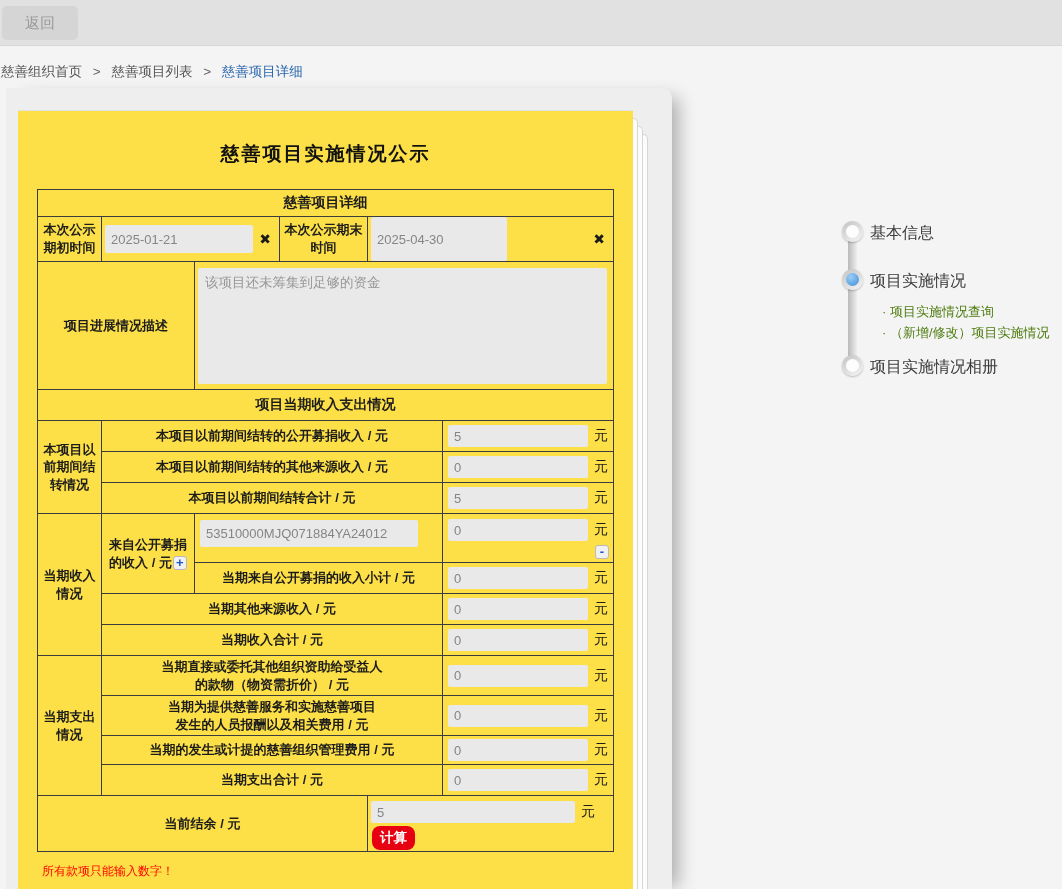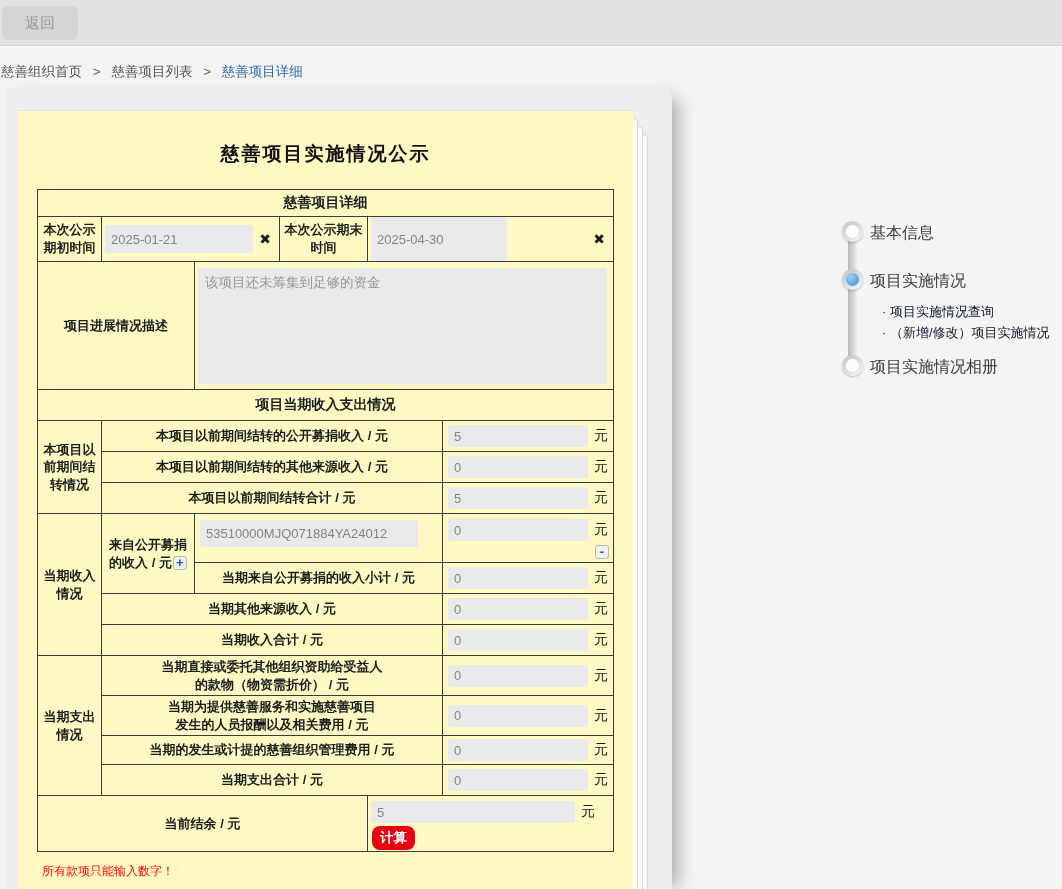--- a/index.html
+++ b/index.html
@@ -37,21 +37,21 @@
   .sheet {
     position:absolute; width:615px; background:#fcfcfc;
     border:1px solid #d6d6d6; border-left:none; border-bottom:none;
     border-radius:0 5px 0 0;
   }
   .sheet.s4 { left:27px; top:46px; height:755px; }
   .sheet.s3 { left:22px; top:38px; height:763px; }
   .sheet.s2 { left:17px; top:30px; height:771px; }
   .paper {
     position:absolute; left:12px; top:22px; width:615px; height:779px;
-    background:#fef9c3; border-top:1px solid #e4e4e4;
+    background:#fde047; border-top:1px solid #e4e4e4;
   }
   .title {
     font-size:19px; font-weight:bold; color:#111; text-align:center;
     letter-spacing:2px; padding:30px 0 22px 0;
   }
   
   table.form-table {
     width:576px; margin:0 auto; border-collapse:collapse; table-layout:fixed;
   }
   .form-table td {
@@ -115,21 +115,21 @@
     border-radius:50%; background:#fdfdfd;
   }
   .dot.active::after { background:radial-gradient(circle at 35% 30%, #9dcdf5, #3d8fd9); }
   .dot.d1 { top:0; } .dot.d2 { top:48px; } .dot.d3 { top:134px; }
   .step-label {
     position:absolute; left:28px; font-size:16px; color:#3a3a3a;
     white-space:nowrap; cursor:pointer;
   }
   .step-label.l1 { top:2px; } .step-label.l2 { top:50px; } .step-label.l3 { top:136px; }
   .substep {
-    position:absolute; left:40px; font-size:13px; color:#0f172a;
+    position:absolute; left:40px; font-size:13px; color:#4d7c0f;
     white-space:nowrap; cursor:pointer;
   }
   .substep.s1 { top:82px; } .substep.s2 { top:103px; }
 </style>
 </head>
 <body>
 
 <div class="topbar">
   <button class="back-btn">返回</button>
 </div>

